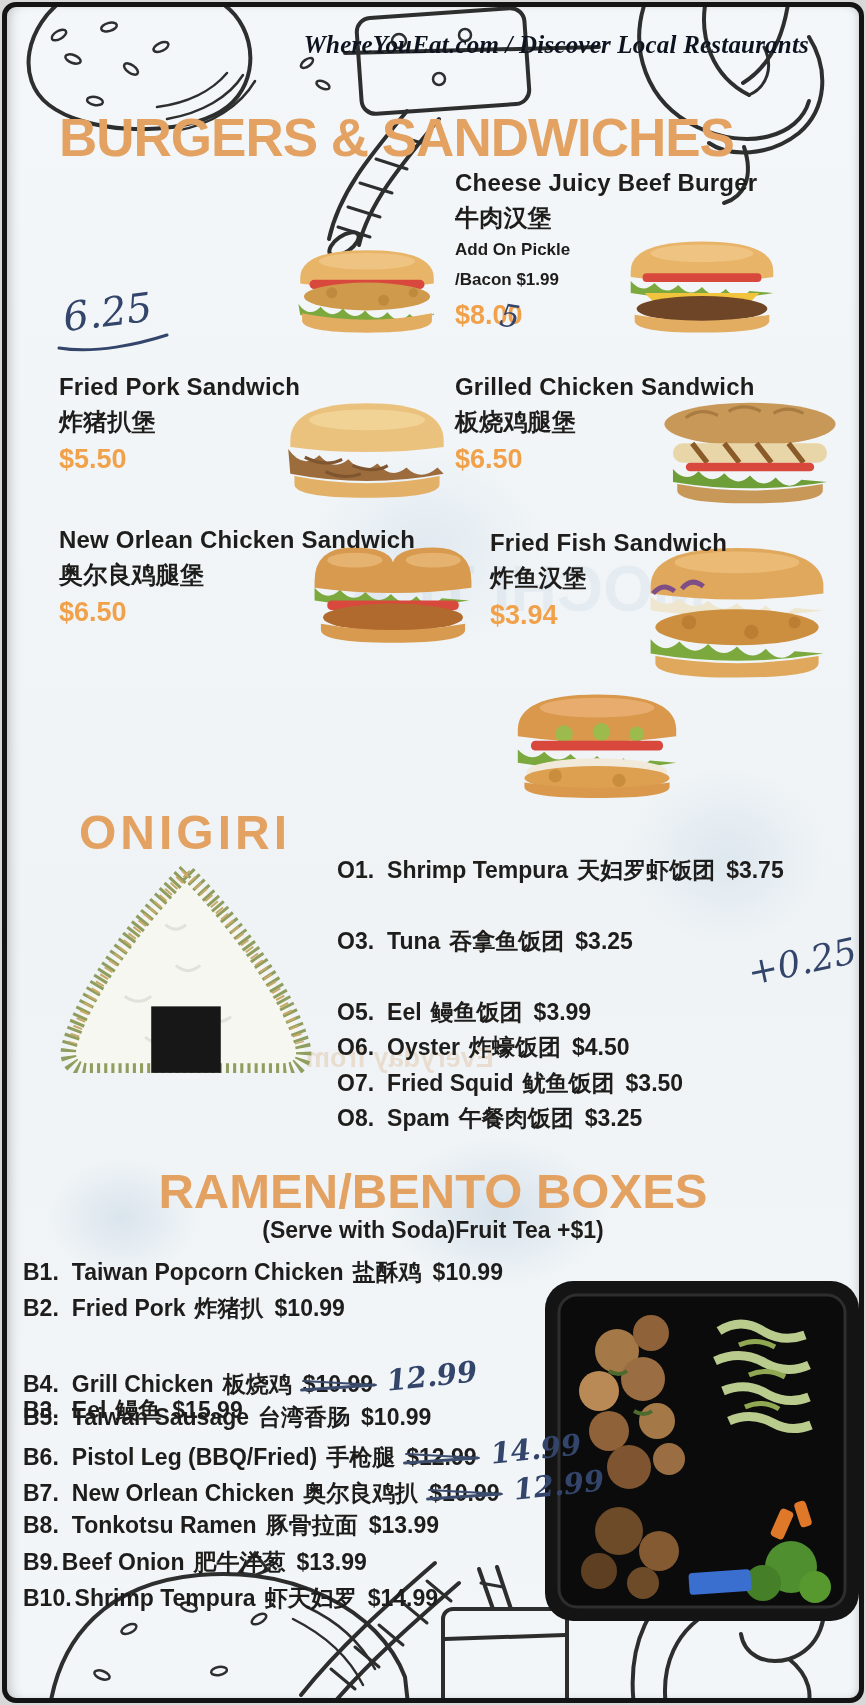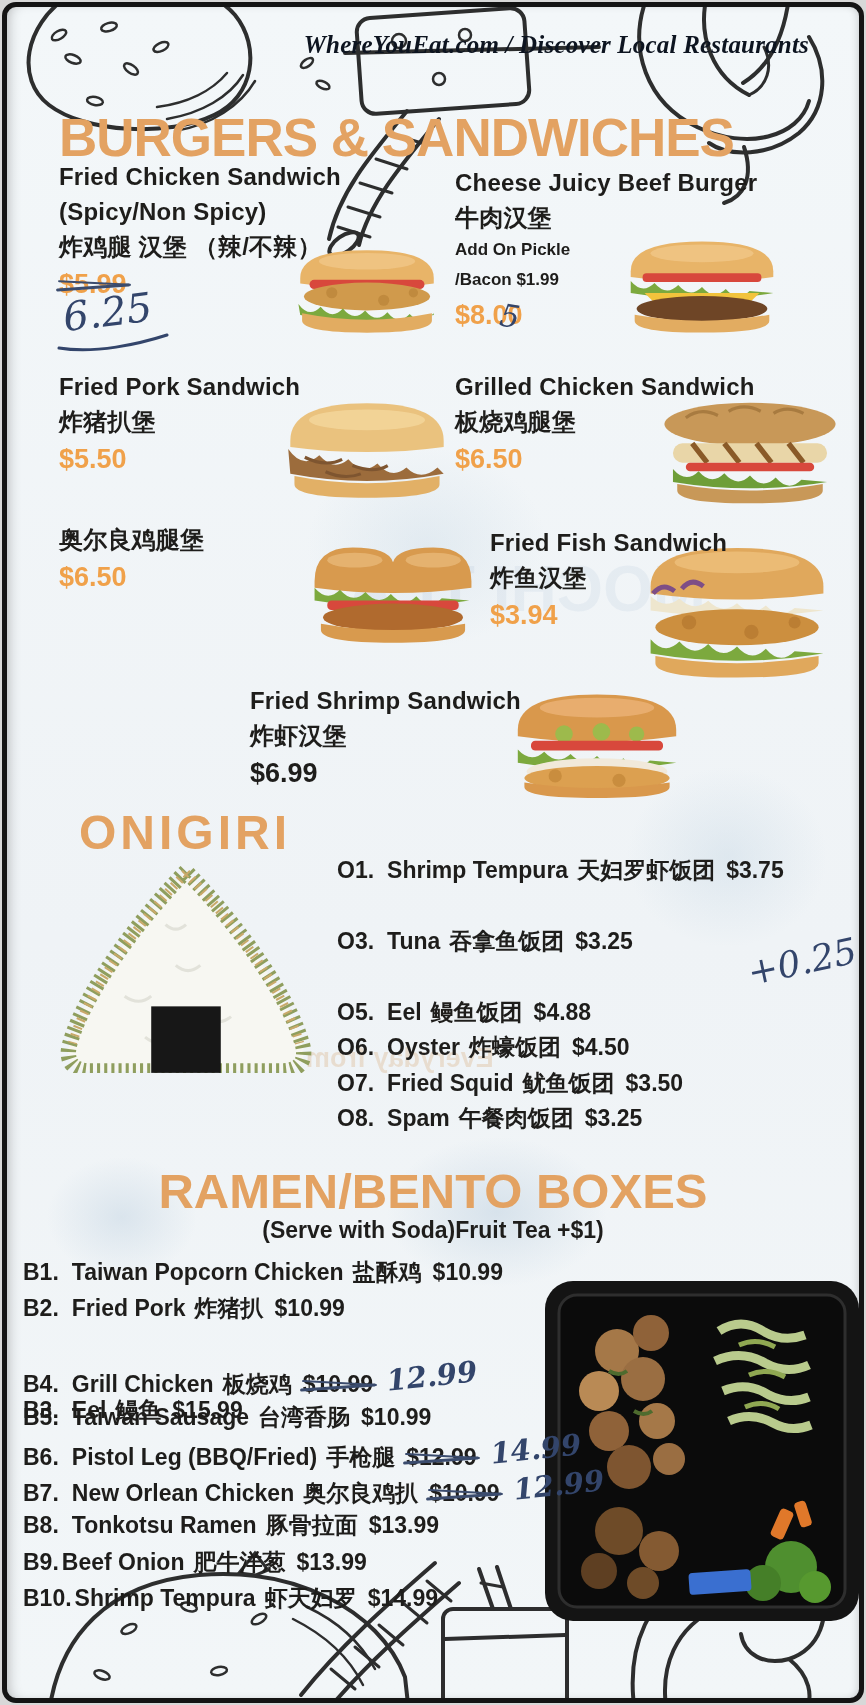--- a/index.html
+++ b/index.html
@@ -127,26 +127,20 @@
       <path d="M 700,1560 C 740,1538 792,1546 810,1580 C 826,1608 812,1642 782,1652 C 757,1659 737,1647 734,1627"></path>
       <path d="M 782,1652 C 802,1668 808,1690 797,1706"></path>
       <path d="M 747,1580 C 772,1572 794,1582 800,1600" stroke-width="3"></path>
     </g>
   </svg>
 
   <div class="wm">WhereYouEat.com / Discover Local Restaurants</div>
 
   <div class="h-orange" style="left:52px;top:100px;font-size:53px;">BURGERS &amp; SANDWICHES</div>
 
-  <div class="bg" style="left:52px;top:152px;">
-    <span class="ln">Fried Chicken Sandwich</span>
-    <span class="ln">(Spicy/Non Spicy)</span>
-    <span class="ln">炸鸡腿 汉堡 （辣/不辣）</span>
-    <span class="price pstrike">$5.99</span>
-  </div>
   <div class="hand" style="left:56px;top:282px;font-size:40px;transform:rotate(-7deg);">6.25</div>
   <svg class="hand" style="left:50px;top:326px;" width="115" height="20" viewBox="0 0 115 20">
     <path d="M2,15 C 38,21 82,11 110,2" fill="none" stroke="#33456B" stroke-width="3" stroke-linecap="round"></path>
   </svg>
   <svg class="photo" style="left:260px;top:232px;" width="200" height="102" viewBox="0 0 200 110">
     <path d="M28,42 Q28,12 100,12 Q172,12 172,42 L172,48 Q100,58 28,48 Z" fill="#E8B468"></path>
     <ellipse cx="100" cy="24" rx="52" ry="9" fill="#F2C98B" opacity=".7"></ellipse>
     <rect x="38" y="44" width="124" height="10" rx="5" fill="#D8483C"></rect>
     <ellipse cx="100" cy="62" rx="68" ry="15" fill="#D09A4C"></ellipse>
     <circle cx="62" cy="58" r="6" fill="#C08A3E"></circle>
@@ -196,20 +190,21 @@
     <ellipse cx="100" cy="28" rx="80" ry="20" fill="#C89858"></ellipse>
     <path d="M40,22 q14,-10 30,-2 M80,16 q14,-8 30,0 M122,18 q12,-8 28,0" stroke="#A87B40" stroke-width="3" fill="none"></path>
     <rect x="28" y="46" width="144" height="18" rx="9" fill="#E9D6A8"></rect>
     <path d="M46,46 l14,18 M76,46 l14,18 M106,46 l14,18 M136,46 l14,18" stroke="#8A5A28" stroke-width="5"></path>
     <rect x="40" y="64" width="120" height="8" rx="4" fill="#D8483C"></rect>
     <path d="M28,70 q12,14 24,2 q12,14 24,2 q12,14 24,2 q12,14 24,2 q12,14 24,2 L172,82 Q100,94 28,82 Z" fill="#6E9E38"></path>
     <path d="M32,84 Q100,96 168,84 L168,90 Q168,102 100,102 Q32,102 32,90 Z" fill="#C89858"></path>
   </svg>
 
   <div class="bg" style="left:52px;top:515px;">
+    <span class="ln">New Orlean Chicken Sandwich</span>
     <span class="ln">奥尔良鸡腿堡</span>
     <span class="price">$6.50</span>
   </div>
   <svg class="photo" style="left:280px;top:526px;" width="212" height="120" viewBox="0 0 200 110">
     <path d="M26,44 Q26,12 62,12 Q96,12 100,26 Q104,12 138,12 Q174,12 174,44 L174,50 Q100,60 26,50 Z" fill="#D89A4E"></path>
     <ellipse cx="64" cy="24" rx="26" ry="7" fill="#E9B878" opacity=".8"></ellipse>
     <ellipse cx="138" cy="24" rx="26" ry="7" fill="#E9B878" opacity=".8"></ellipse>
     <path d="M26,50 q12,14 24,2 q12,14 24,2 q12,14 24,2 q12,14 24,2 q12,14 24,2 L172,62 Q100,74 26,62 Z" fill="#7CA93E"></path>
     <rect x="38" y="62" width="124" height="9" rx="4" fill="#D8483C"></rect>
     <ellipse cx="100" cy="78" rx="66" ry="13" fill="#B06A2E"></ellipse>
@@ -227,25 +222,20 @@
     <path d="M30,48 q8,-10 18,-2 M54,44 q8,-10 18,-2" stroke="#7E4E86" stroke-width="4" fill="none"></path>
     <path d="M28,50 q12,12 24,2 q12,12 24,2 q12,12 24,2 q12,12 24,2 q12,12 24,2 L172,62 Q100,72 28,62 Z" fill="#EEE6CE"></path>
     <ellipse cx="100" cy="76" rx="68" ry="15" fill="#CC8F3F"></ellipse>
     <circle cx="60" cy="72" r="6" fill="#BB7E33"></circle>
       <circle cx="112" cy="80" r="6" fill="#BB7E33"></circle>
       <circle cx="148" cy="72" r="5" fill="#BB7E33"></circle>
     <path d="M28,86 q12,14 24,2 q12,14 24,2 q12,14 24,2 q12,14 24,2 q12,14 24,2 L172,98 Q100,110 28,98 Z" fill="#7CA93E"></path>
     <path d="M32,100 Q100,112 168,100 L168,106 Q168,118 100,118 Q32,118 32,106 Z" fill="#E0A85C"></path>
   </svg>
 
-  <div class="bg" style="left:243px;top:676px;">
-    <span class="ln">Fried Shrimp Sandwich</span>
-    <span class="ln">炸虾汉堡</span>
-    <span class="price black">$6.99</span>
-  </div>
   <svg class="photo" style="left:480px;top:676px;" width="220" height="122" viewBox="0 0 200 110">
     <path d="M28,42 Q28,10 100,10 Q172,10 172,42 L172,48 Q100,58 28,48 Z" fill="#D9984C"></path>
     <ellipse cx="100" cy="22" rx="52" ry="9" fill="#EBB377" opacity=".8"></ellipse>
     <circle cx="70" cy="46" r="8" fill="#9DBA4C"></circle>
       <circle cx="104" cy="44" r="8" fill="#9DBA4C"></circle>
       <circle cx="136" cy="46" r="7" fill="#9DBA4C"></circle>
     <rect x="40" y="52" width="120" height="9" rx="4" fill="#D8483C"></rect>
     <path d="M28,60 q12,13 24,2 q12,13 24,2 q12,13 24,2 q12,13 24,2 q12,13 24,2 L172,72 Q100,84 28,72 Z" fill="#7CA93E"></path>
     <ellipse cx="100" cy="80" rx="64" ry="12" fill="#F1E9DA"></ellipse>
     <ellipse cx="100" cy="86" rx="66" ry="11" fill="#DCA050"></ellipse>
@@ -264,21 +254,21 @@
     <rect x="96" y="140" width="68" height="65" fill="#171717"></rect>
   </svg>
 
   <div class="row" style="left:330px;top:848px;">
     <span class="code">O1.</span><span>Shrimp Tempura</span><span class="zh">天妇罗虾饭团</span><span class="lprice">$3.75</span>
   </div>
   <div class="row" style="left:330px;top:919px;">
     <span class="code">O3.</span><span>Tuna</span><span class="zh">吞拿鱼饭团</span><span class="lprice">$3.25</span>
   </div>
   <div class="row" style="left:330px;top:990px;">
-    <span class="code">O5.</span><span>Eel</span><span class="zh">鳗鱼饭团</span><span class="lprice">$4.88</span>
+    <span class="code">O5.</span><span>Eel</span><span class="zh">鳗鱼饭团</span><span class="lprice">$3.99</span>
   </div>
   <div class="row" style="left:330px;top:1025px;">
     <span class="code">O6.</span><span>Oyster</span><span class="zh">炸蠔饭团</span><span class="lprice">$4.50</span>
   </div>
   <div class="row" style="left:330px;top:1061px;">
     <span class="code">O7.</span><span>Fried Squid</span><span class="zh">鱿鱼饭团</span><span class="lprice">$3.50</span>
   </div>
   <div class="row" style="left:330px;top:1096px;">
     <span class="code">O8.</span><span>Spam</span><span class="zh">午餐肉饭团</span><span class="lprice">$3.25</span>
   </div>

